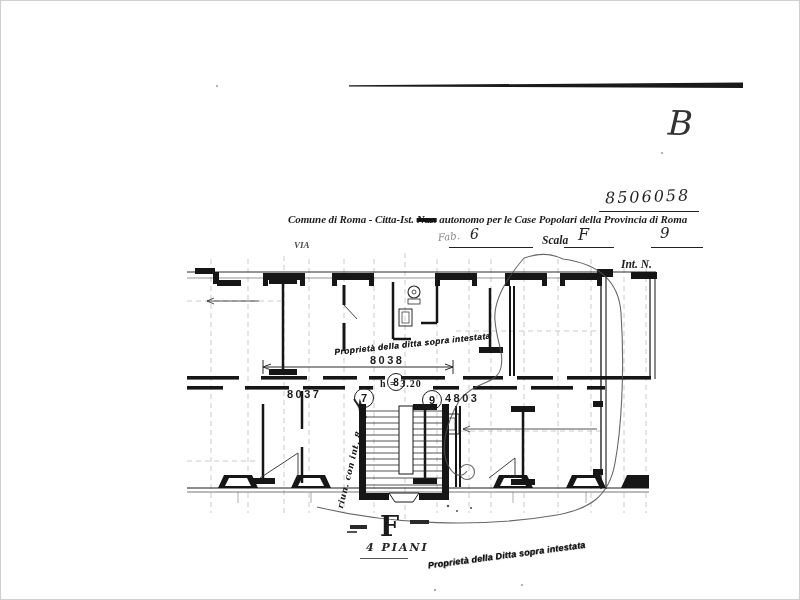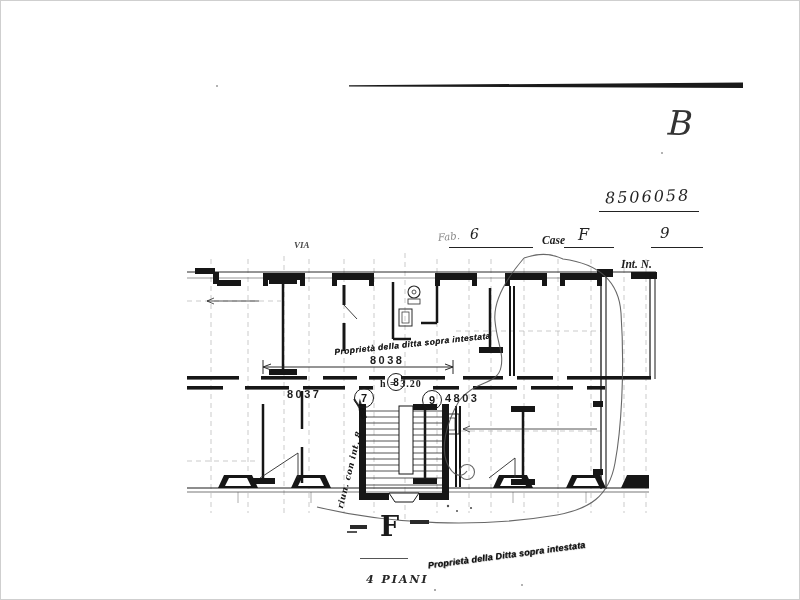--- a/index.html
+++ b/index.html
@@ -54,21 +54,21 @@
           font-size:9px;letter-spacing:.2px;color:#111;text-shadow:.5px .4px .8px rgba(0,0,0,.7);}
   .stairNote{left:334px;top:506px;transform-origin:0 0;transform:rotate(-76deg);
              font-family:"DejaVu Serif",serif;font-style:italic;font-weight:700;
              font-size:8.5px;color:#151515;letter-spacing:.5px;}
   .fSym{left:379px;top:510px;font-family:"DejaVu Serif",serif;font-weight:700;
         font-size:27px;color:#1a1a1a;}
   .dashL{left:349px;top:524px;width:17px;height:4px;background:#2a2a2a;}
   .dashL2{left:346px;top:530px;width:10px;height:2px;background:#555;}
   .dashR{left:409px;top:519px;width:19px;height:4px;background:#2a2a2a;}
   .piani{left:365px;top:540px;font-family:"DejaVu Serif",serif;font-style:italic;font-weight:600;
-         font-size:11px;letter-spacing:2px;color:#262626;margin-top:32px;}
+         font-size:11px;letter-spacing:2px;color:#262626;}
   .pianiUl{left:359px;top:557px;width:48px;border-top:1.5px solid #555;height:0;}
   .speck{position:absolute;border-radius:50%;background:#9a9a9a;}
 </style>
 </head>
 <body>
 
 <div class="page">
 
   <svg width="800" height="600" viewBox="0 0 800 600">
 
@@ -264,26 +264,31 @@
       <circle cx="456" cy="510" r="1" fill="#333" stroke="none"></circle>
       <circle cx="470" cy="507" r="1.1" fill="#333" stroke="none"></circle>
     </g>
   </svg>
 
   <div class="abs cornerB">B</div>
 
   <div class="abs h1n">8506058</div>
   <div class="abs ul ul1"></div>
 
+  <div class="abs printed h2">
+    <span>Comune di Roma - Citta-Ist.</span>
+    <span class="struck">Naz.</span>
+    <span>autonomo per le Case Popolari della Provincia di Roma</span>
+  </div>
 
   <div class="abs printed via">VIA</div>
   <div class="abs fab">Fab.</div>
   <div class="abs hw n6">6</div>
   <div class="abs ul ul3a"></div>
-  <div class="abs printed scala">Case</div>
+  <div class="abs printed scala">Scala</div>
   <div class="abs hw vF">F</div>
   <div class="abs ul ul3b"></div>
   <div class="abs printed intn">Int. N.</div>
   <div class="abs hw n9">9</div>
   <div class="abs ul ul3c"></div>
 
   <div class="abs num l8038">8038</div>
   <div class="abs num l8037">8037</div>
   <div class="abs num l8039">4803</div>
   <div class="circ c8">8</div>

